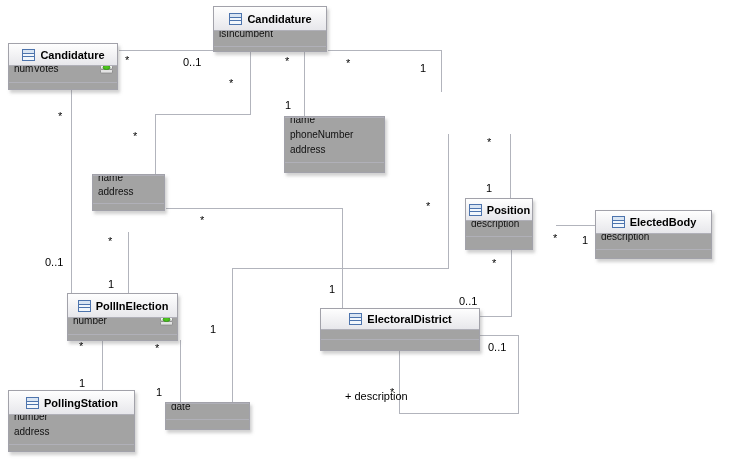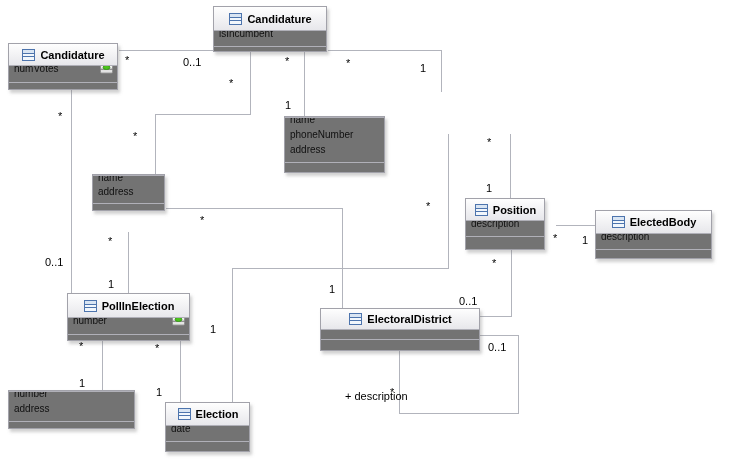--- a/index.html
+++ b/index.html
@@ -12,21 +12,21 @@
     font-family: "Liberation Sans", sans-serif;
   }
   #edge-layer {
     position: absolute;
     left: 0; top: 0;
     z-index: 1;
   }
   .uml-class {
     position: absolute;
     z-index: 2;
-    background: #737373;
+    background: #a3a3a3;
     border: 1px solid #a2a2aa;
     box-shadow: 2px 3px 3px rgba(120,120,120,0.35);
     box-sizing: border-box;
   }
   .uml-title {
     display: flex;
     align-items: center;
     justify-content: center;
     gap: 4px;
     background: linear-gradient(#fefefe, #e7e7eb);
@@ -147,21 +147,21 @@
       <div class="uml-comp" style="height: 28px;">
         <div class="uml-attr" style="height: 14px;">
           <span class="attr-text">name</span>
         </div>
         <div class="uml-attr" style="height: 14px;">
           <span class="attr-text">address</span>
         </div>
       </div>
       <div class="uml-comp" style="height: 7px;"></div>
     </div>
-    <div class="uml-class" style="left: 465px; top: 198px; width: 80px;">
+    <div class="uml-class" style="left: 465px; top: 198px; width: 68px;">
       <div class="uml-title" style="height: 21px;">
         <span class="class-icon">
           <svg width="15" height="14" viewBox="0 0 15 14">
             <rect x="1.5" y="1.5" width="12" height="11" fill="#f2f7fc" stroke="#4d74ad"></rect>
             <rect x="2" y="2" width="11" height="3" fill="#d9e5f3"></rect>
             <line x1="2" y1="5.5" x2="13" y2="5.5" stroke="#4d74ad"></line>
             <line x1="2" y1="8.5" x2="13" y2="8.5" stroke="#4d74ad"></line>
           </svg>
         </span>
         <span>Position</span>
@@ -185,21 +185,21 @@
         </span>
         <span>ElectedBody</span>
       </div>
       <div class="uml-comp" style="height: 16px;">
         <div class="uml-attr" style="height: 16px;">
           <span class="attr-text">description</span>
         </div>
       </div>
       <div class="uml-comp" style="height: 9px;"></div>
     </div>
-    <div class="uml-class" style="left: 67px; top: 293px; width: 123px;">
+    <div class="uml-class" style="left: 67px; top: 293px; width: 111px;">
       <div class="uml-title" style="height: 23px;">
         <span class="class-icon">
           <svg width="15" height="14" viewBox="0 0 15 14">
             <rect x="1.5" y="1.5" width="12" height="11" fill="#f2f7fc" stroke="#4d74ad"></rect>
             <rect x="2" y="2" width="11" height="3" fill="#d9e5f3"></rect>
             <line x1="2" y1="5.5" x2="13" y2="5.5" stroke="#4d74ad"></line>
             <line x1="2" y1="8.5" x2="13" y2="8.5" stroke="#4d74ad"></line>
           </svg>
         </span>
         <span>PollInElection</span>
@@ -227,42 +227,42 @@
             <line x1="2" y1="5.5" x2="13" y2="5.5" stroke="#4d74ad"></line>
             <line x1="2" y1="8.5" x2="13" y2="8.5" stroke="#4d74ad"></line>
           </svg>
         </span>
         <span>ElectoralDistrict</span>
       </div>
       <div class="uml-comp" style="height: 10px;"></div>
       <div class="uml-comp" style="height: 11px;"></div>
     </div>
     <div class="uml-class" style="left: 8px; top: 390px; width: 127px;">
+      <div class="uml-title" style="height: 23px;">
+        <span class="class-icon">
+          <svg width="15" height="14" viewBox="0 0 15 14">
+            <rect x="1.5" y="1.5" width="12" height="11" fill="#f2f7fc" stroke="#4d74ad"></rect>
+            <rect x="2" y="2" width="11" height="3" fill="#d9e5f3"></rect>
+            <line x1="2" y1="5.5" x2="13" y2="5.5" stroke="#4d74ad"></line>
+            <line x1="2" y1="8.5" x2="13" y2="8.5" stroke="#4d74ad"></line>
+          </svg>
+        </span>
+        <span>PollingStation</span>
+      </div>
       <div class="uml-comp" style="height: 30px;">
         <div class="uml-attr" style="height: 15px;">
           <span class="attr-text">number</span>
         </div>
         <div class="uml-attr" style="height: 15px;">
           <span class="attr-text">address</span>
         </div>
       </div>
       <div class="uml-comp" style="height: 7px;"></div>
     </div>
     <div class="uml-class" style="left: 165px; top: 402px; width: 85px;">
-      <div class="uml-title" style="height: 22px;">
-        <span class="class-icon">
-          <svg width="15" height="14" viewBox="0 0 15 14">
-            <rect x="1.5" y="1.5" width="12" height="11" fill="#f2f7fc" stroke="#4d74ad"></rect>
-            <rect x="2" y="2" width="11" height="3" fill="#d9e5f3"></rect>
-            <line x1="2" y1="5.5" x2="13" y2="5.5" stroke="#4d74ad"></line>
-            <line x1="2" y1="8.5" x2="13" y2="8.5" stroke="#4d74ad"></line>
-          </svg>
-        </span>
-        <span>Election</span>
-      </div>
       <div class="uml-comp" style="height: 16px;">
         <div class="uml-attr" style="height: 16px;">
           <span class="attr-text">date</span>
         </div>
       </div>
       <div class="uml-comp" style="height: 10px;"></div>
     </div>
     <div class="edge-label" style="left: 125px; top: 54px;">*</div>
     <div class="edge-label" style="left: 183px; top: 56px;">0..1</div>
     <div class="edge-label" style="left: 346px; top: 57px;">*</div>

